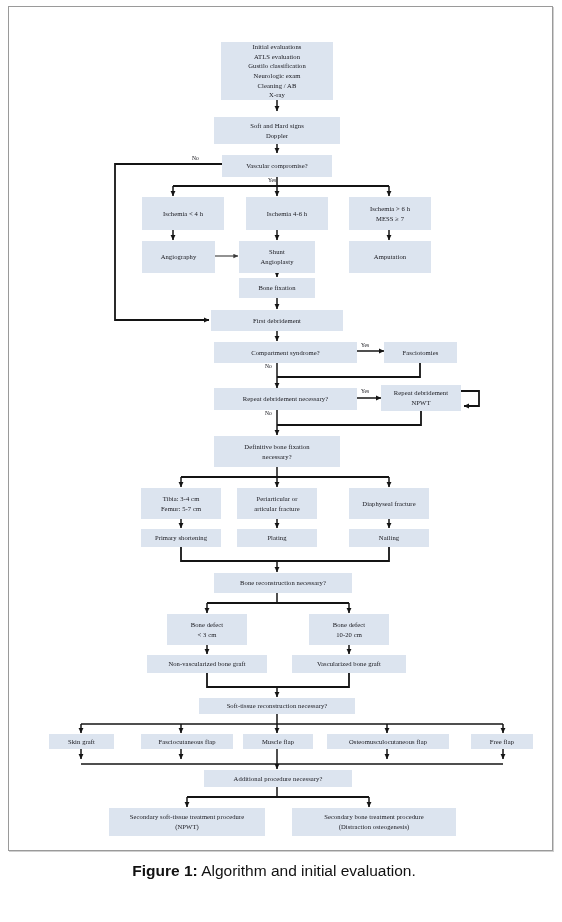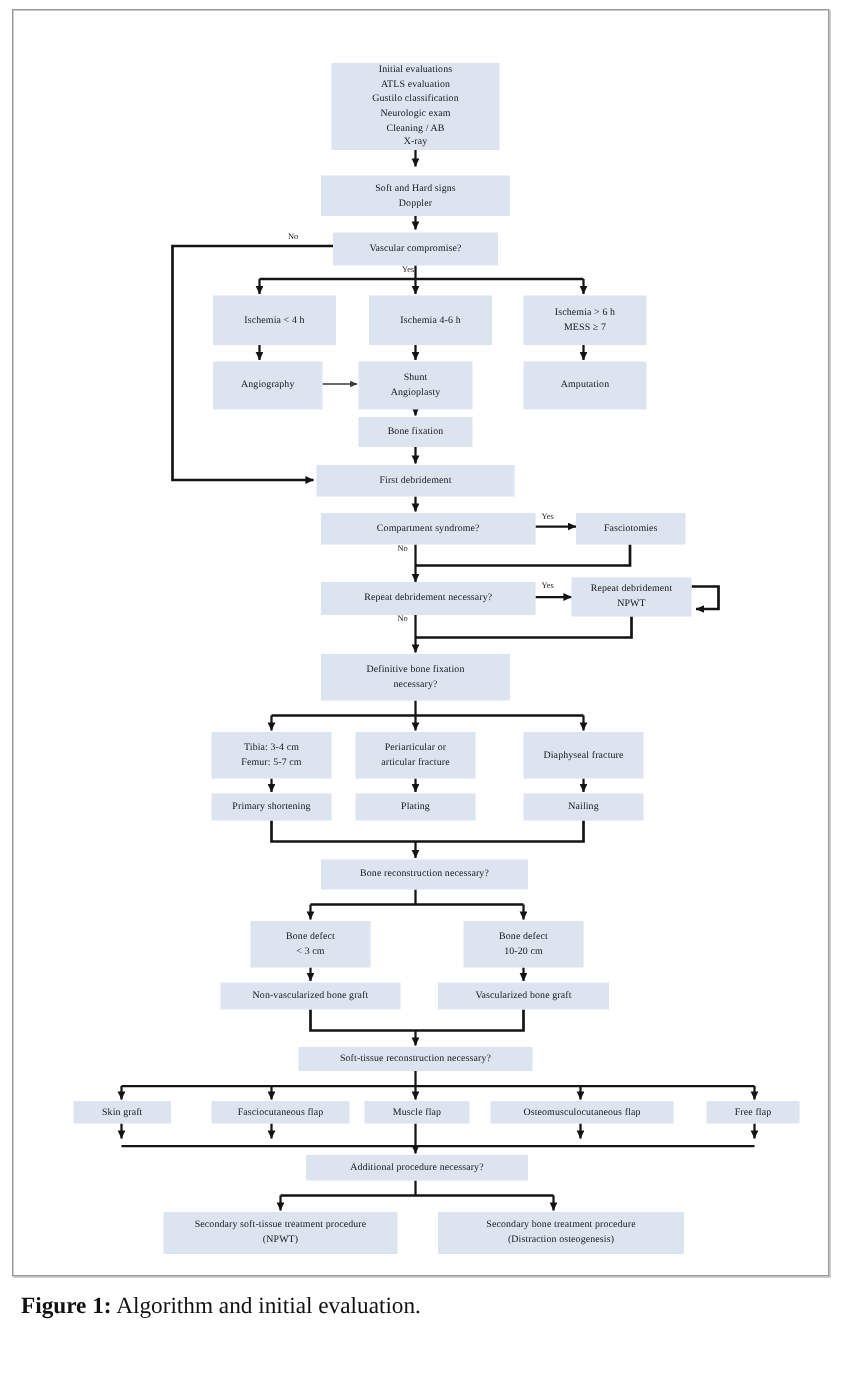--- a/index.html
+++ b/index.html
@@ -35,21 +35,22 @@
     position:absolute;
     font-size:5.6px;
     color:#17171d;
     white-space:nowrap;
     line-height:1;
   }
   #caption{
     position:absolute;left:14px;top:862px;width:520px;
     font-size:15.5px;
     color:#111;
-    font-family:Liberation Serif, serif;
+    font-family:Liberation Sans, sans-serif;
+    text-align:center;
   }
   #caption b{font-weight:bold;}
 </style>
 </head>
 <body>
 
 <div id="page">
   <div id="canvas">
 
     <svg id="svg" width="545" height="845" viewBox="0 0 545 845">

